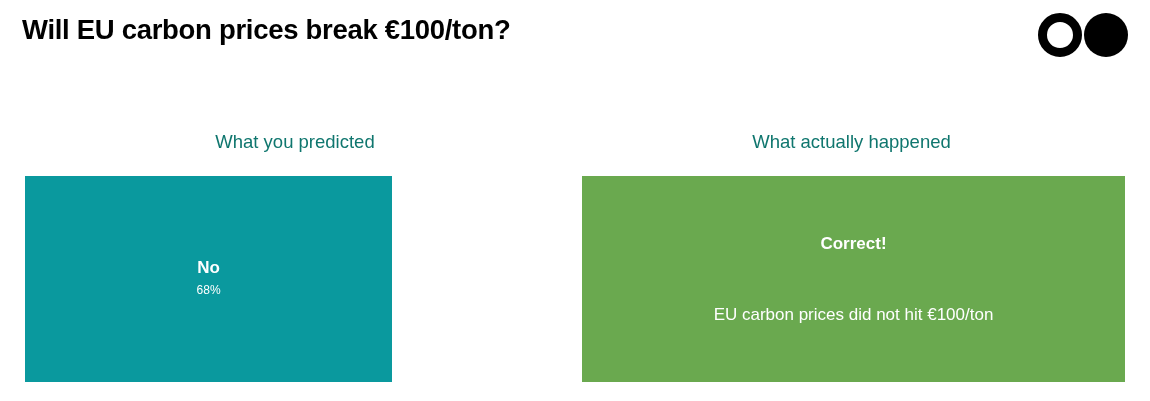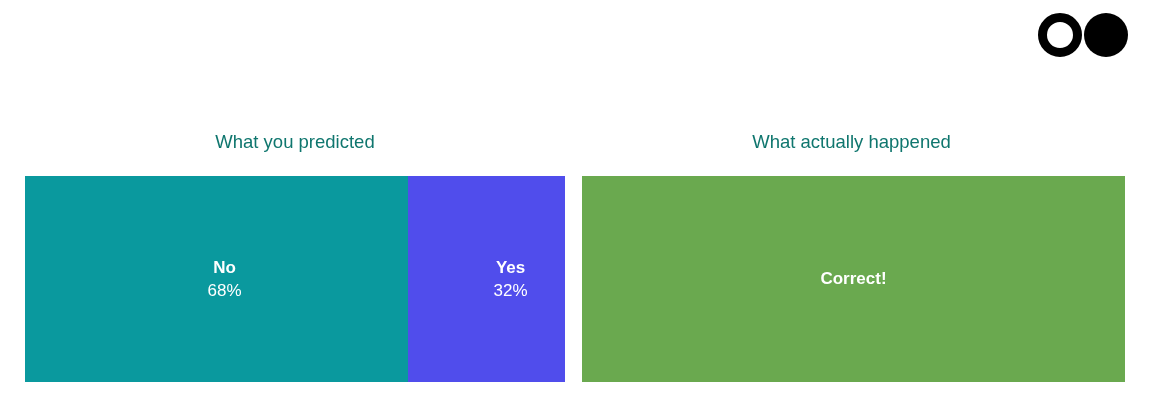--- a/index.html
+++ b/index.html
@@ -94,32 +94,31 @@
     flex-direction: row;
     overflow: hidden;
   }
   .bar-seg {
     display: flex;
     flex-direction: column;
     align-items: center;
     justify-content: center;
     color: #ffffff;
     overflow: hidden;
-    padding-left: 16px;
   }
   .seg-no { background: #0a999e; }
   .seg-yes { background: #504dec; }
   .seg-name {
     font-size: 17px;
     font-weight: bold;
     line-height: 22px;
     white-space: nowrap;
   }
   .seg-pct {
-    font-size: 17px;
+    font-size: 12px;
     font-weight: 400;
     line-height: 23px;
     white-space: nowrap;
   }
 
   
   .actual-bar {
     position: absolute;
     left: 582px;
     top: 176px;
@@ -145,35 +144,33 @@
     font-size: 17px;
     font-weight: 400;
     line-height: 23px;
     white-space: nowrap;
   }
 </style>
 </head>
 <body>
 
 <div class="header">
+  <div class="page-title">Will EU carbon prices break €100/ton?</div>
   <div class="logo">
     <div class="logo-ring"></div>
     <div class="logo-dot"></div>
   </div>
 </div>
 
 <div class="panel-label label-predicted">What you predicted</div>
 <div class="panel-label label-actual">What actually happened</div>
 
 <div class="predicted-bar">
   <div class="bar-seg seg-no" id="seg-no" style="flex: 0 0 68%; background: rgb(10, 153, 158);">
     <div class="seg-name">No</div>
     <div class="seg-pct">68%</div>
   </div>
-  <div class="bar-seg seg-yes" id="seg-yes" style="flex: 0 0 32%; background: rgb(80, 77, 236);">
-    <div class="seg-name">Yes</div>
-    <div class="seg-pct">32%</div>
-  </div>
 </div>
 
 <div class="actual-bar" style="background: rgb(106, 169, 79);">
   <div class="outcome-verdict">Correct!</div>
+  <div class="outcome-detail">EU carbon prices did not hit €100/ton</div>
 </div>
 
 </body></html>

